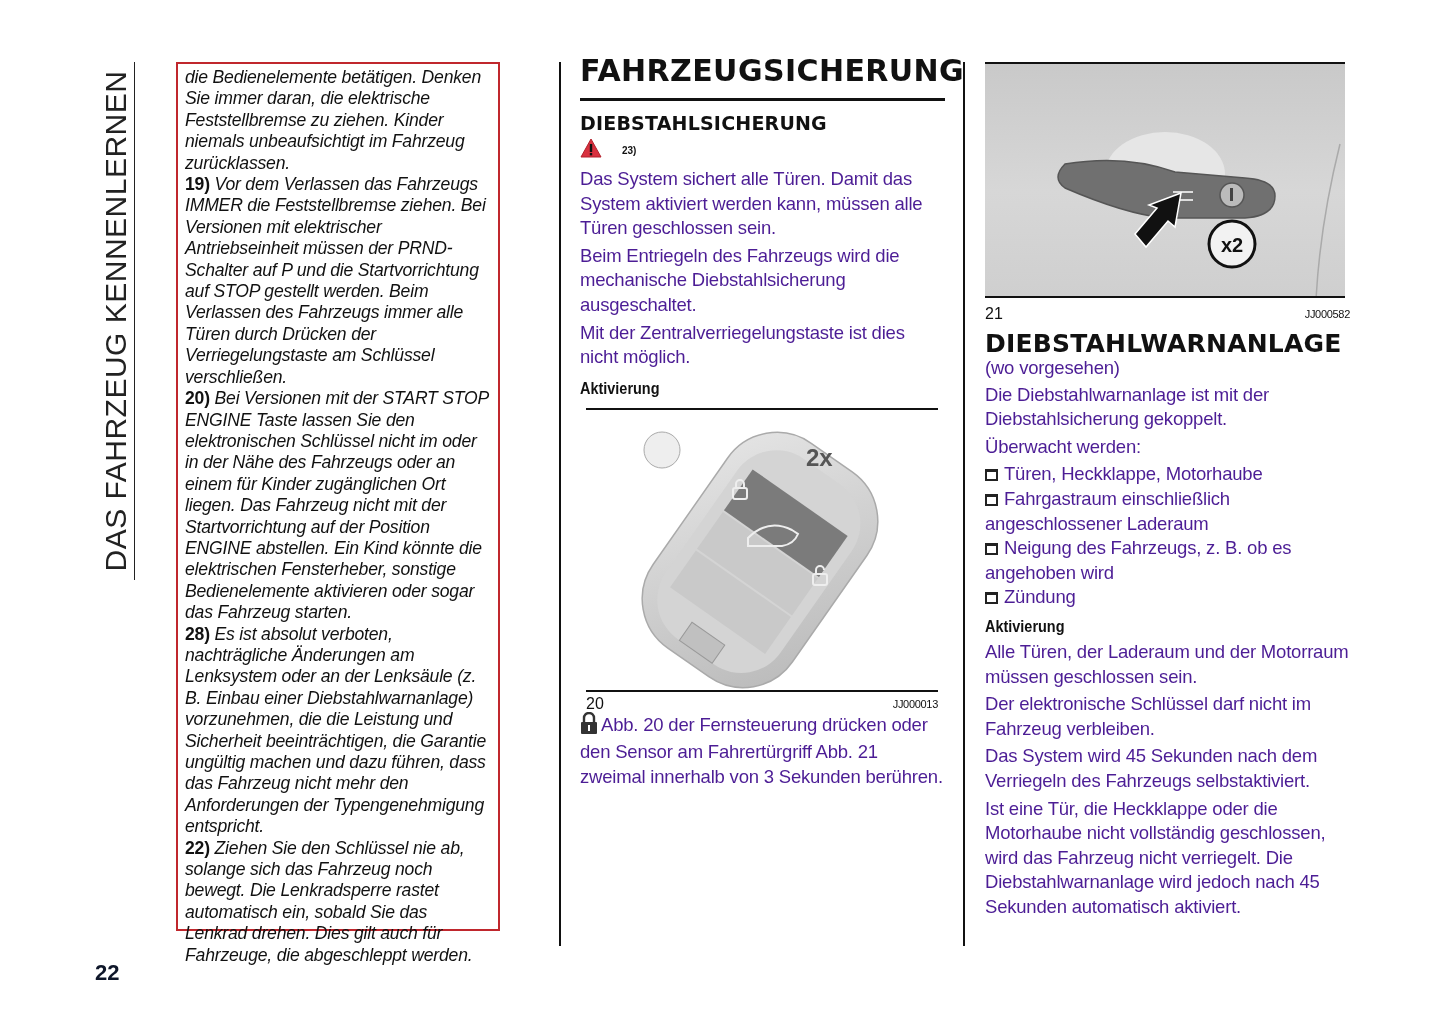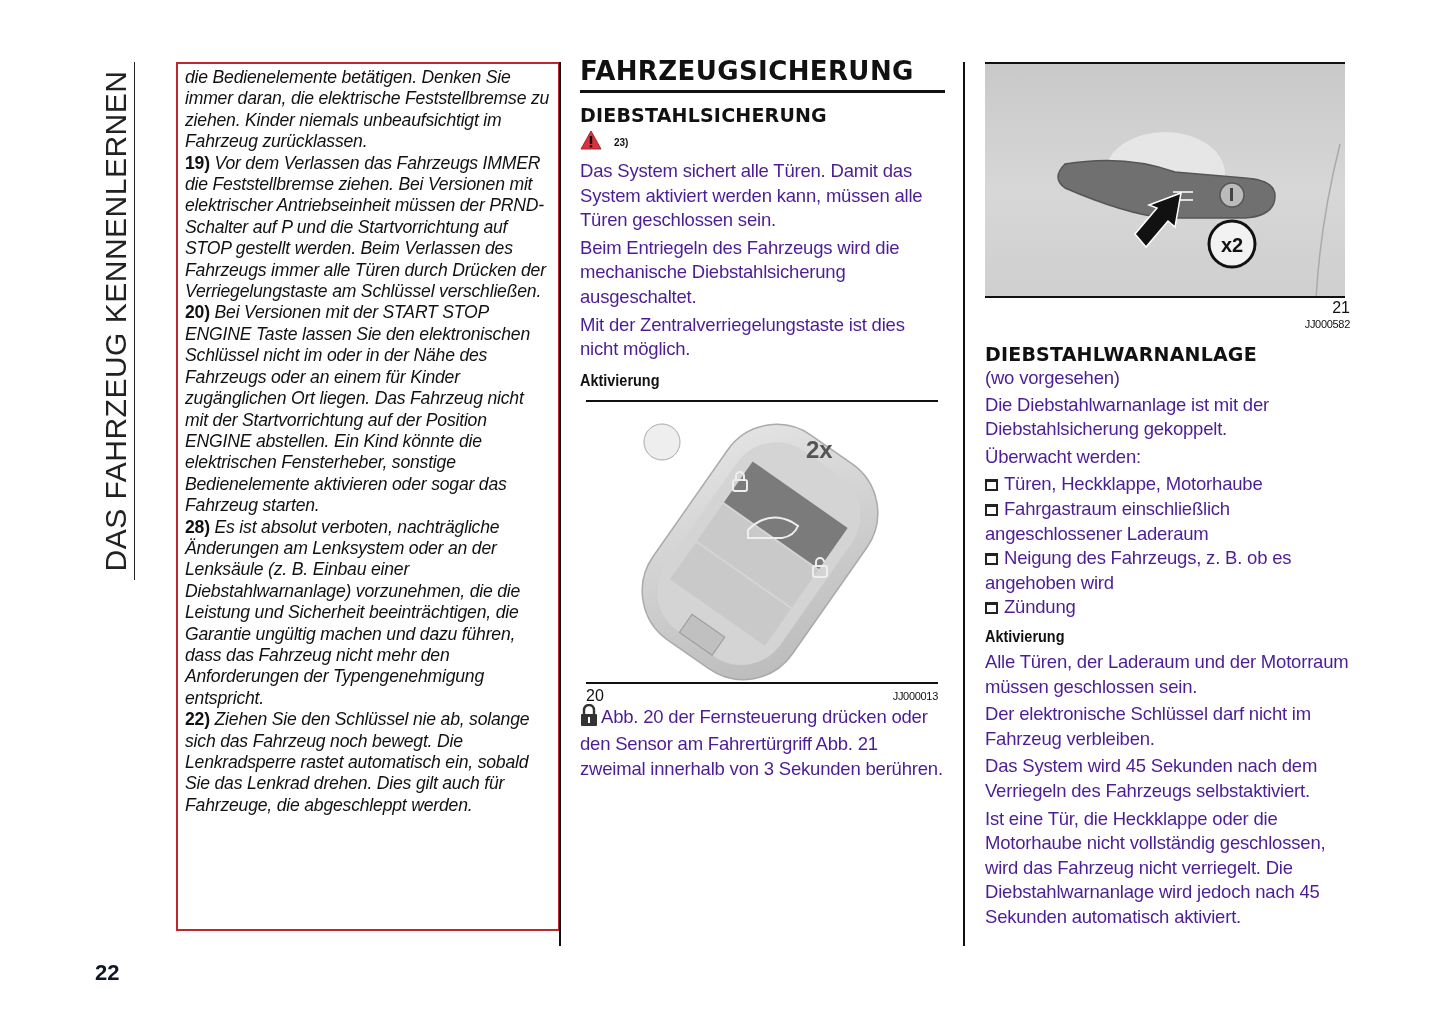--- a/index.html
+++ b/index.html
@@ -14,52 +14,52 @@
     .side-title span {
       display: block; transform: rotate(-90deg); white-space: nowrap;
       font-size: 30px; letter-spacing: 0.5px; color: #222; font-weight: normal;
     }
     .side-rule { position: absolute; left: 134px; top: 62px; width: 1px; height: 518px; background: #222; }
 
     .page-number { position: absolute; left: 95px; top: 960px; font-size: 22px; font-weight: bold; color: #0f172a; }
 
     
     .warn-box {
-      position: absolute; left: 176px; top: 62px; width: 384px; height: 869px;
+      position: absolute; left: 176px; top: 62px; width: 324px; height: 869px;
       border: 2px solid #c0272d; padding: 3px 8px 4px 7px;
       font-style: italic; font-size: 17.6px; line-height: 21.4px; color: #111;
       letter-spacing: -0.2px;
     }
     .warn-box p { margin: 0; }
     .warn-box b { font-style: normal; font-weight: bold; }
 
     .col-divider { position: absolute; width: 2px; background: #111; }
 
     
     .mid { position: absolute; left: 580px; top: 56px; width: 365px; }
     .h1 {
-      font-size: 26px; font-weight: 900; letter-spacing: 0.4px; line-height: 30px;
-      border-bottom: 3px solid #111; padding-bottom: 4px; font-family: "DejaVu Sans", sans-serif;
+      font-size: 30px; font-weight: 900; letter-spacing: 0.4px; line-height: 30px;
+      border-bottom: 3px solid #111; padding-bottom: 12px; font-family: "DejaVu Sans", sans-serif;
       transform: scaleX(1.0);
     }
     .h2 { font-size: 19px; font-weight: 900; line-height: 24px; margin-top: 10px; font-family: "DejaVu Sans", sans-serif; letter-spacing: 0.2px; }
-    .warn-ref { display: flex; align-items: center; gap: 12px; margin-top: 4px; height: 22px; }
+    .warn-ref { display: flex; align-items: center; gap: 20px; margin-top: 4px; height: 22px; }
     .warn-ref .num { font-size: 10px; font-weight: bold; }
     .body-text { font-size: 18.5px; line-height: 24.6px; color: #4c1d95; letter-spacing: -0.2px; }
     .body-text p { margin-bottom: 3px; }
     .h3 { font-size: 17px; font-weight: bold; line-height: 22px; margin-top: 10px; font-family: "Liberation Sans Narrow", "Liberation Sans", sans-serif; transform: scaleX(0.85); transform-origin: left; }
     .fig-rule { height: 2px; background: #111; }
     .fig-box { position: relative; }
     .fig-caption { display: flex; justify-content: space-between; align-items: flex-end; font-size: 16px; line-height: 16px; }
     .fig-caption .code { font-size: 11px; font-weight: normal; letter-spacing: -0.3px; }
 
     
     .right { position: absolute; left: 985px; top: 62px; width: 365px; }
     .door-img { position: relative; width: 360px; height: 236px; background: linear-gradient(180deg, #c9c9c9 0%, #d7d7d7 55%, #cfcfcf 100%); border-top: 2px solid #111; border-bottom: 2px solid #111; overflow: hidden; }
-    .h2r { font-size: 19px; font-weight: 900; line-height: 24px; margin-top: 6px; font-family: "DejaVu Sans", sans-serif; letter-spacing: 0.2px; }
+    .h2r { font-size: 25px; font-weight: 900; line-height: 24px; margin-top: 6px; font-family: "DejaVu Sans", sans-serif; letter-spacing: 0.2px; }
     .bullet { display: inline-block; width: 13px; height: 12px; border: 2px solid #222; border-top-width: 3px; margin-right: 6px; vertical-align: -1px; }
   </style>
 </head>
 <body>
 
 <div class="side-title">
   <span>DAS FAHRZEUG KENNENLERNEN</span>
 </div>
 <div class="side-rule"></div>
 
@@ -152,21 +152,21 @@
       <path d="M80 100 q60 -10 110 8 l70 6 q30 2 30 18 q0 20 -30 22 l-80 0 q-40 -4 -100 -30 q-14 -10 0 -24 z" fill="#707070" stroke="#555" stroke-width="1.5"></path>
       <circle cx="247" cy="131" r="12" fill="#bbb" stroke="#555" stroke-width="1.5"></circle>
       <rect x="245" y="124" width="3" height="13" fill="#444"></rect>
       <path d="M188 128 h20 M188 136 h20" stroke="#ddd" stroke-width="2"></path>
       <path d="M150 170 l22 -26 l-8 -3 l32 -12 l-6 34 l-7 -6 l-22 26 z" fill="#111" stroke="#fff" stroke-width="1.5"></path>
       <circle cx="247" cy="180" r="23" fill="#f2f2f2" stroke="#111" stroke-width="3"></circle>
       <text x="247" y="188" text-anchor="middle" font-family="Liberation Sans, sans-serif" font-weight="bold" font-size="20" fill="#111">x2</text>
       <path d="M355 80 q-20 80 -24 156" fill="none" stroke="#aaa" stroke-width="1.5"></path>
     </svg>
   </div>
-  <div class="fig-caption" style="margin-top:2px;flex-direction:column;">
+  <div class="fig-caption" style="margin-top:8px;">
     <span>21</span>
     <span class="code">JJ000582</span>
   </div>
 
   <div class="h2r" style="margin-top:10px;">DIEBSTAHLWARNANLAGE</div>
   <div class="body-text">
     <p style="margin-bottom:2px;">(wo vorgesehen)</p>
     <p>Die Diebstahlwarnanlage ist mit der Diebstahlsicherung gekoppelt.</p>
     <p>Überwacht werden:</p>
     <p style="margin-bottom:0"><span class="bullet"></span><span>Türen, Heckklappe, Motorhaube</span></p>

